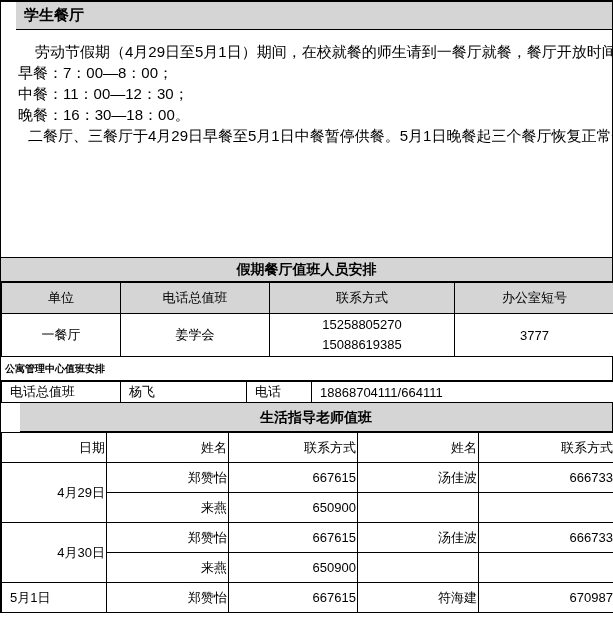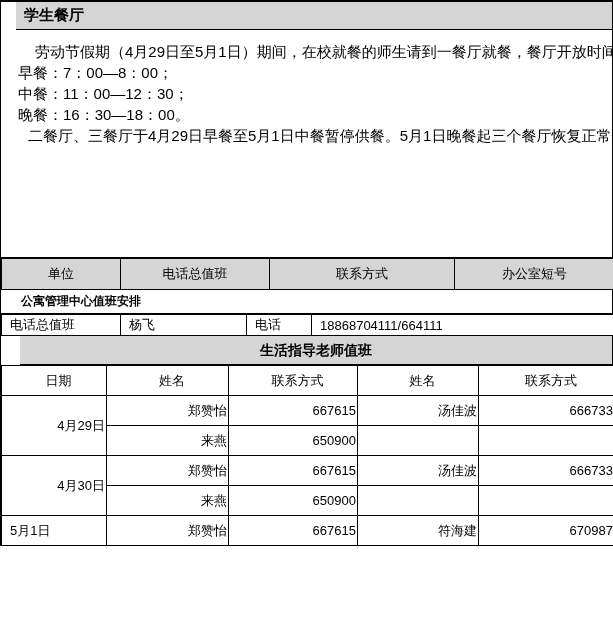--- a/index.html
+++ b/index.html
@@ -38,59 +38,69 @@
   td { border:1px solid #000; overflow:hidden; }
 
   
   .t1 td { text-align:center; vertical-align:middle; }
   .t1 .hdr td { background:#d5d5d5; font-weight:normal; height:31px; }
   .t1 .data td { height:43px; background:#fff; }
   .t1 .phone div { line-height:20px; }
 
   
   .apt-title {
-    height:24px; line-height:23px; font-weight:bold; font-size:12px;
-    padding-left:20px; background:#fff; border-bottom:1px solid #000;
+    height:24px; line-height:23px; font-weight:bold; font-size:10px;
+    padding-left:4px; background:#fff; border-bottom:1px solid #000;
   }
   .t2 td { height:16px; vertical-align:middle; padding-left:8px; background:#fff; }
 
   
   .t3 td { height:30px; vertical-align:middle; text-align:right; background:#fff; }
-  .t3 .hdr td { text-align:center; padding-left:10px; font-weight:normal; }
+  .t3 .hdr td { text-align:right; padding-left:10px; font-weight:normal; }
   .t3 td.left { text-align:left; padding-left:8px;margin-left:48px; }
 </style>
 </head>
 <body>
 
 <div class="doc">
 
   <div class="title-bar">学生餐厅</div>
 
   <div class="notice">
     <div class="line indent-a">劳动节假期（4月29日至5月1日）期间，在校就餐的师生请到一餐厅就餐，餐厅开放时间为：</div>
     <div class="line indent-b">早餐：7：00—8：00；</div>
     <div class="line indent-b">中餐：11：00—12：30；</div>
     <div class="line indent-b">晚餐：16：30—18：00。</div>
     <div class="line indent-c">二餐厅、三餐厅于4月29日早餐至5月1日中餐暂停供餐。5月1日晚餐起三个餐厅恢复正常供应。</div>
   </div>
 
+  <div class="banner banner-1">假期餐厅值班人员安排</div>
 
   <table class="t1">
     <colgroup>
       <col style="width:119px">
         <col style="width:149px">
         <col style="width:185px">
         <col style="width:160px">
     </colgroup>
     <tbody>
         <tr class="hdr">
       <td>单位</td>
       <td>电话总值班</td>
       <td>联系方式</td>
       <td>办公室短号</td>
+    </tr>
+    <tr class="data">
+      <td>一餐厅</td>
+      <td>姜学会</td>
+      <td class="phone">
+        <div>15258805270</div>
+        <div>15088619385</div>
+      </td>
+      <td>3777</td>
     </tr>
   </tbody>
     </table>
 
   <div class="apt-title">公寓管理中心值班安排</div>
 
   <table class="t2">
     <colgroup>
       <col style="width:119px">
         <col style="width:126px">

